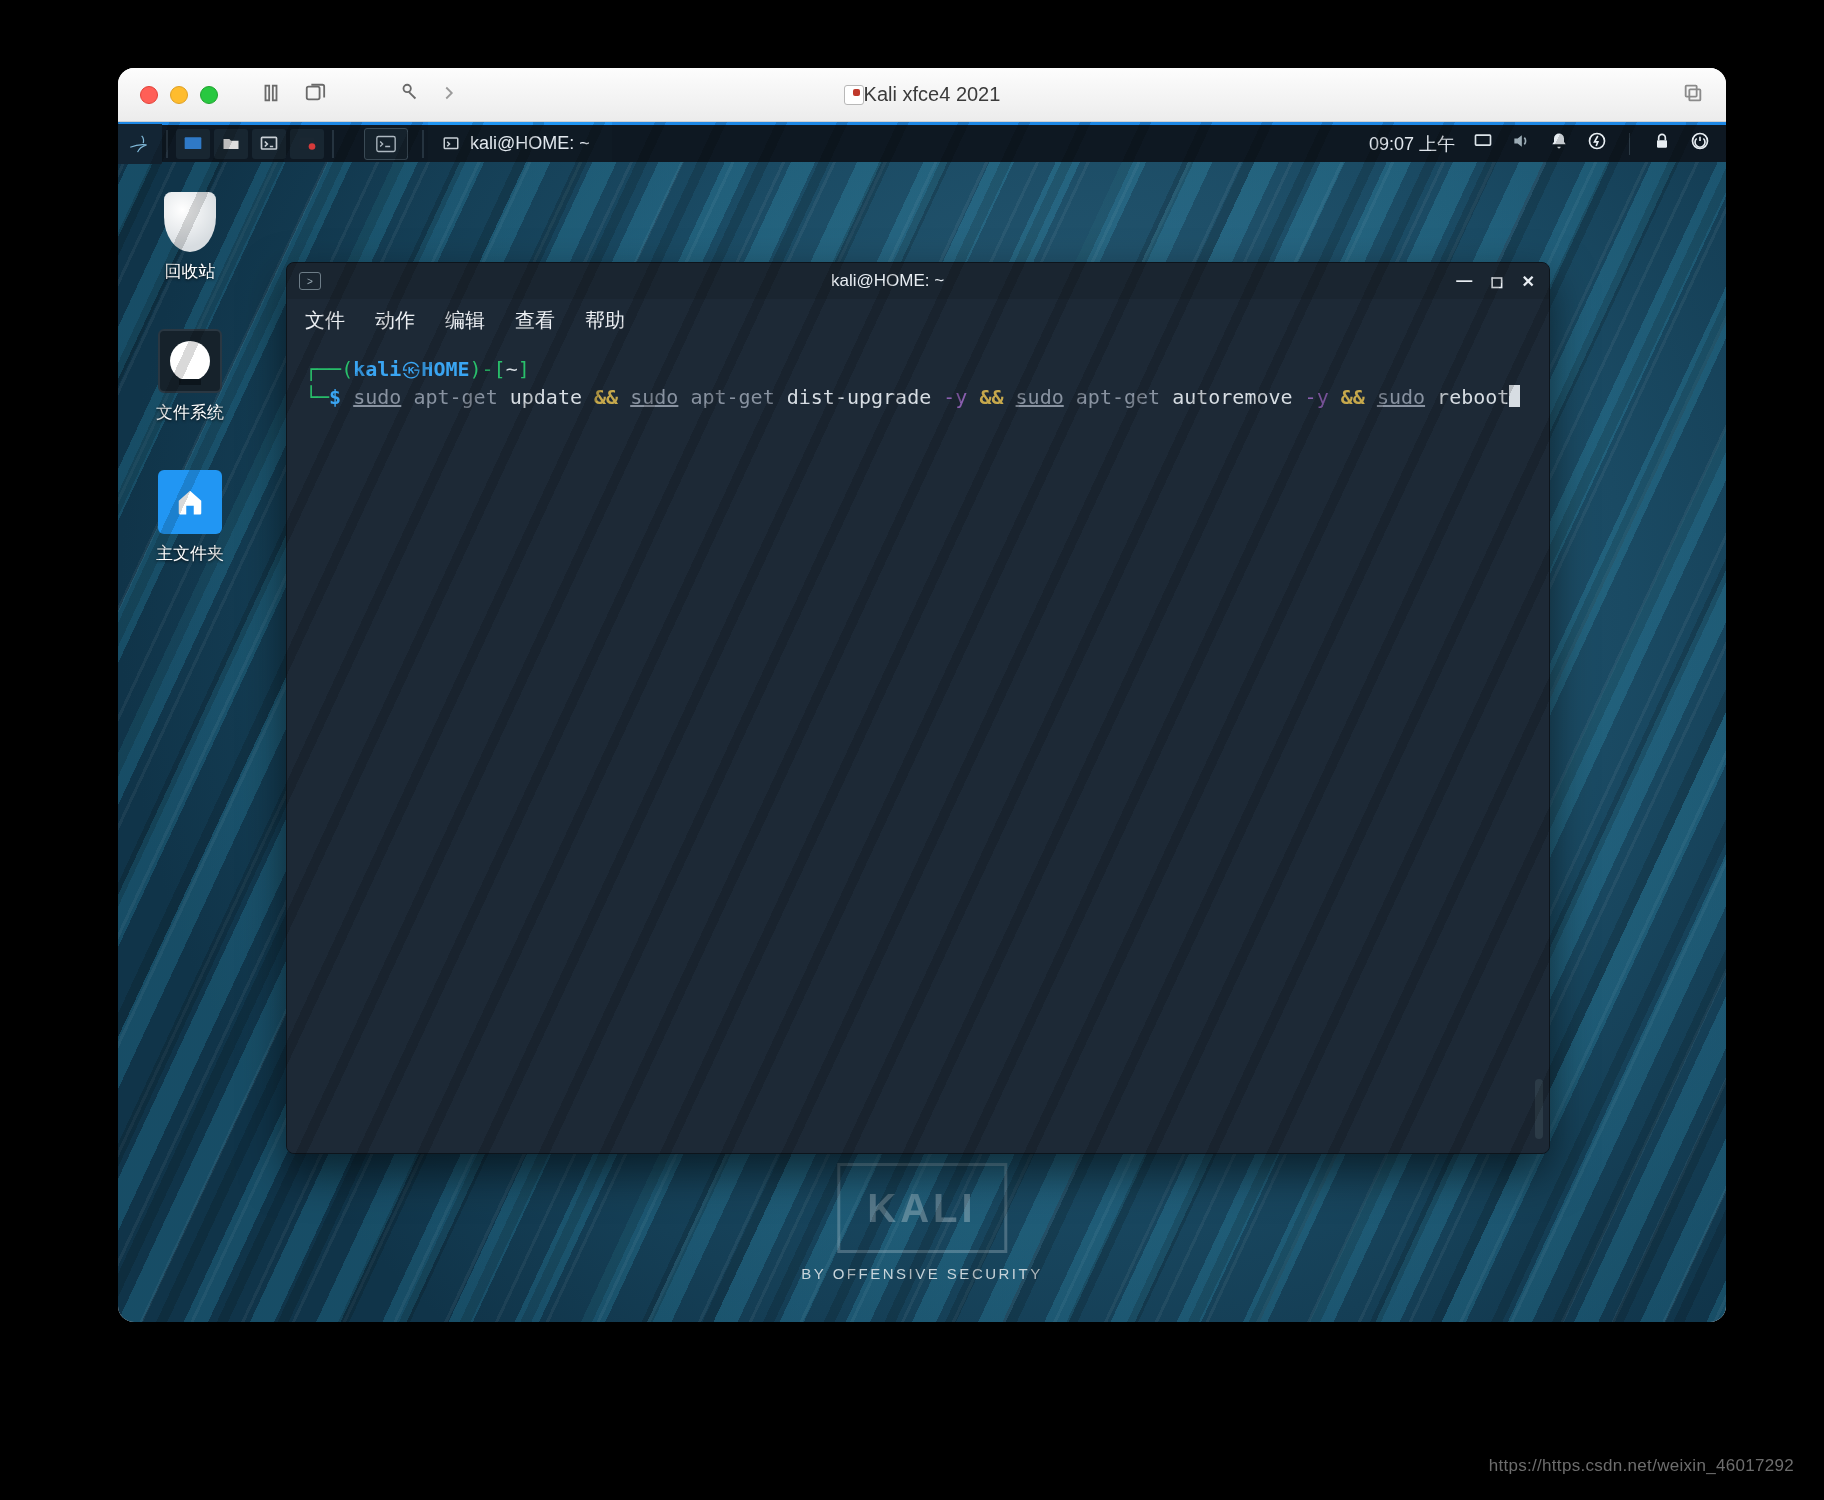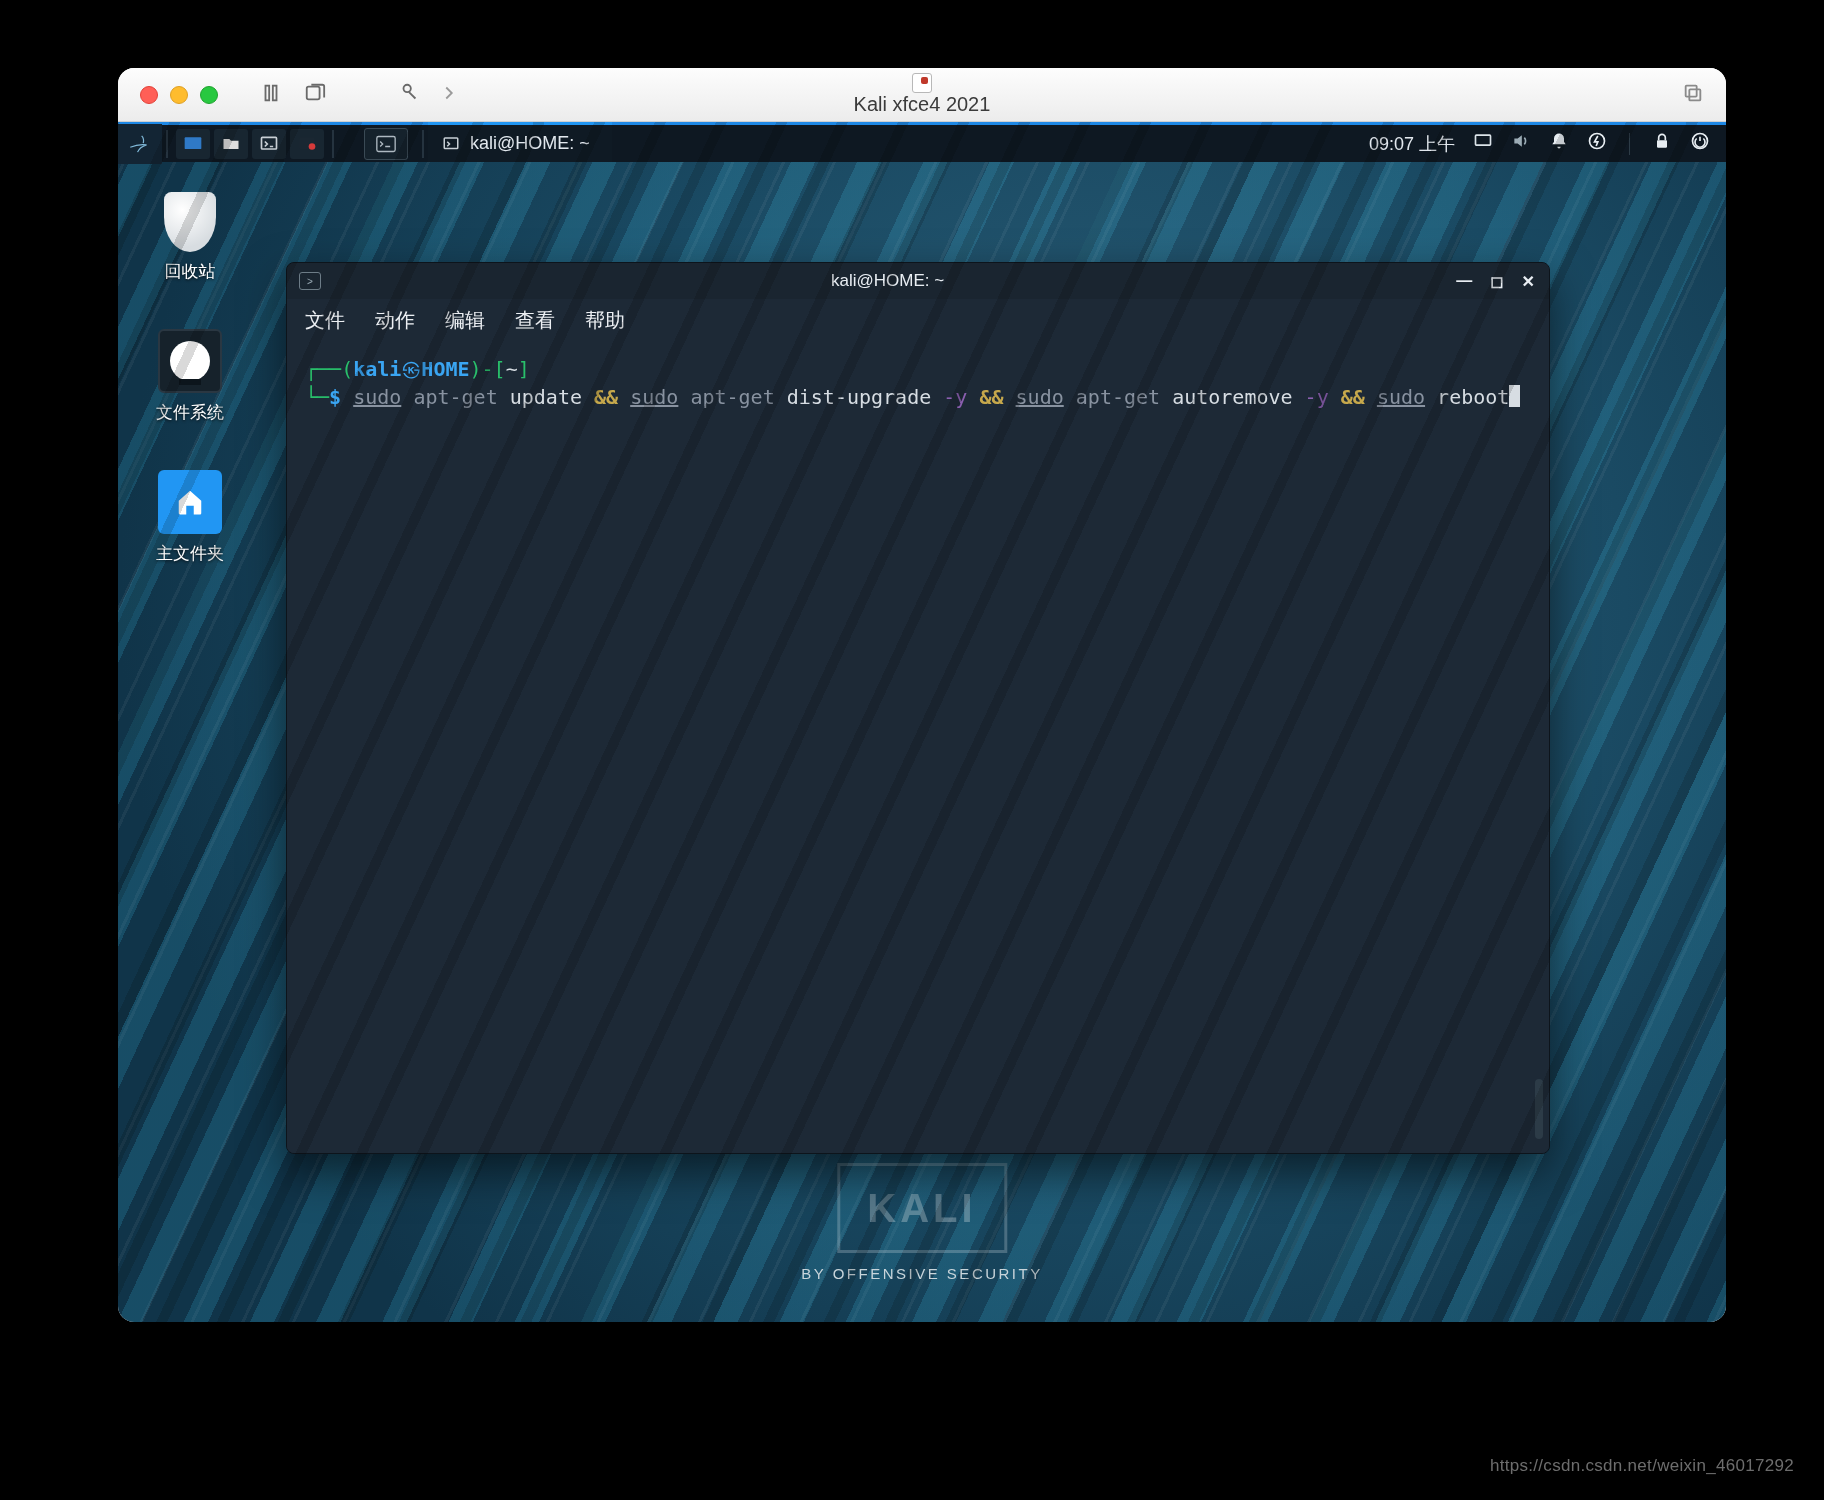--- a/index.html
+++ b/index.html
@@ -40,21 +40,21 @@
   }
   .tl-close    { background:#ff5f57; border:1px solid #e24138; }
   .tl-min      { background:#febc2e; border:1px solid #dfa023; }
   .tl-max      { background:#28c840; border:1px solid #1fa32f; }
   .mac-tb-icons { display:flex; gap:22px; margin-left:28px; align-items:center; color:#6a6a6a; }
   .mac-tb-icons svg { width:22px; height:22px; }
   .mac-tb-icons .grp2 { margin-left:50px; display:flex; gap:18px; align-items:center;}
   .mac-title-center {
     position:absolute; left:0; right:0; text-align:center;
     font-size:20px; color:#3b3b3b; pointer-events:none;
-    display:flex; align-items:center; justify-content:center; gap:0;flex-direction:column;
+    display:flex; align-items:center; justify-content:center; gap:0;
   }
   .mac-title-center .doc-icon {
     width:20px;height:20px;background:#fff;border:1px solid #b8b8b8;border-radius:3px;
     position:relative;
   }
   .mac-title-center .doc-icon::after{
     content:""; position:absolute; inset:3px 3px auto auto;
     width:7px;height:7px;background:#c0392b;border-radius:2px;
   }
   .mac-tb-right { margin-left:auto; color:#8a8a8a; }
@@ -408,13 +408,13 @@
       <div class="term-body">
         <div class="p-line"><span class="box-draw">┌──</span><span class="paren">(</span><span class="user">kali</span><span class="at">㉿</span><span class="host">HOME</span><span class="paren">)</span><span class="box-draw">-[</span><span class="path">~</span><span class="box-draw">]</span></div>
         <div class="p-line"><span class="box-draw">└─</span><span class="prompt">$</span> <span class="sudo">sudo</span> <span class="cmd">apt-get</span> <span class="kw">update</span> <span class="op">&amp;&amp;</span> <span class="sudo">sudo</span> <span class="cmd">apt-get</span> <span class="kw">dist-upgrade</span> <span class="num">-y</span> <span class="op">&amp;&amp;</span> <span class="sudo">sudo</span> <span class="cmd">apt-get</span> <span class="kw">autoremove</span> <span class="num">-y</span> <span class="op">&amp;&amp;</span> <span class="sudo">sudo</span> <span class="kw">reboot</span><span class="cursor"></span></div>
         <div class="scrollbar"></div>
       </div>
     </div>
 
   </div>
 </div>
 
-<div class="watermark">https://csdn.csdn.net/weixin_46017292</div>
+<div class="watermark">https://https.csdn.net/weixin_46017292</div>
 
 </body></html>

